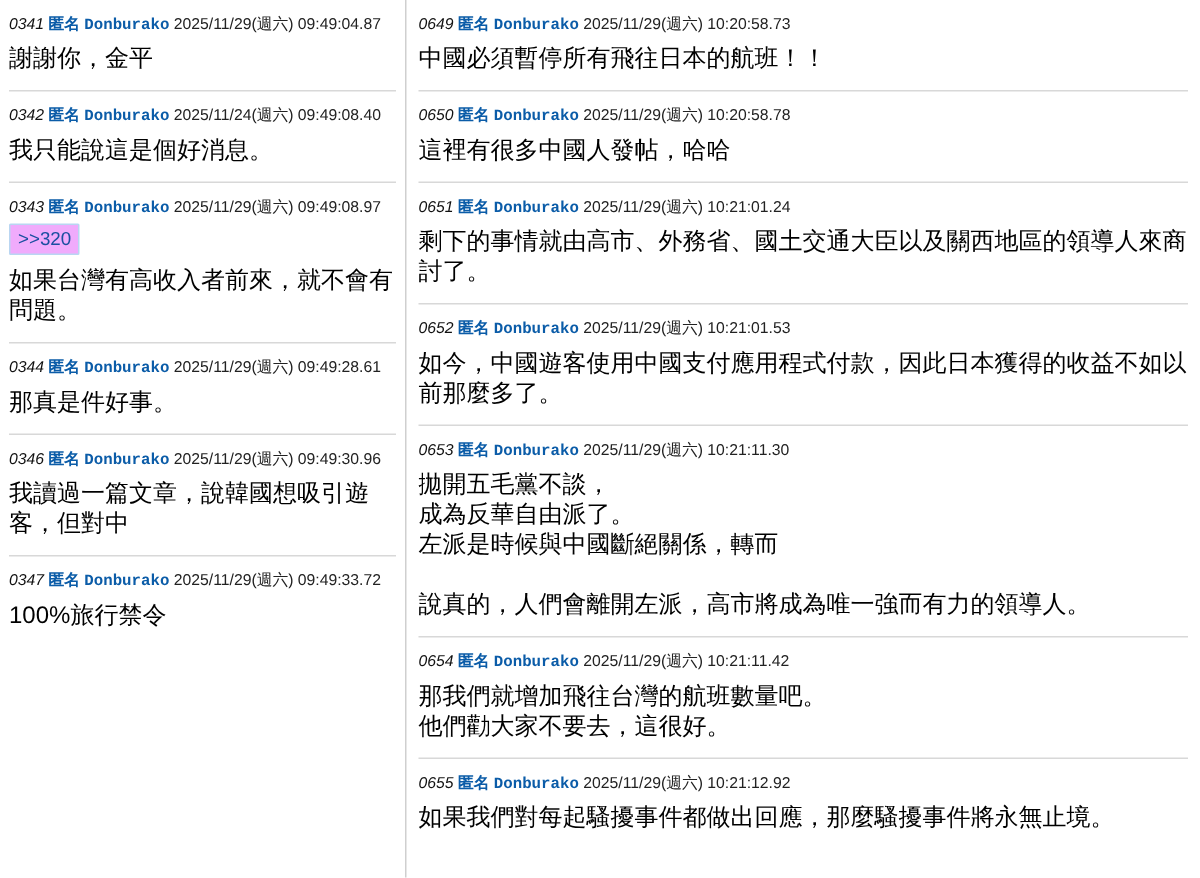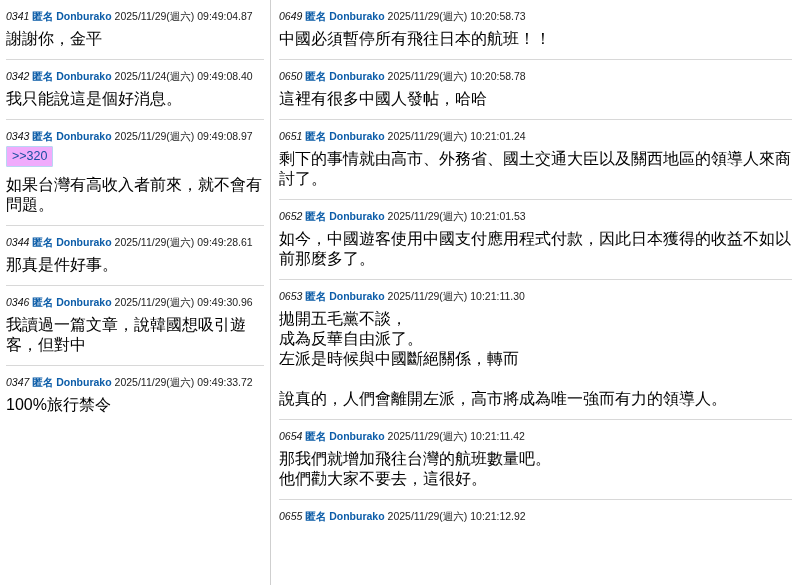--- a/index.html
+++ b/index.html
@@ -51,20 +51,21 @@
     font-weight: normal;
     font-style: italic;
   }
   .post-author {
     color: #0b5ca8;
     font-weight: bold;
   }
   .post-handle {
     color: #0b5ca8;
     font-weight: bold;
+    font-family: Liberation Mono, monospace;
   }
   .post-date {
     color: #222222;
   }
   .post-body {
     font-size: 16px;
     color: #000000;
     line-height: 20px;
     margin-top: 6px;
     word-break: break-all;
@@ -161,15 +162,18 @@
       </div>
       <div class="post">
         <div class="post-head"><span class="post-num">0654</span> <span class="post-author">匿名</span> <span class="post-handle">Donburako</span> <span class="post-date">2025/11/29(週六) 10:21:11.42</span></div>
         <div class="post-body">
           <span class="line">那我們就增加飛往台灣的航班數量吧。</span>
           <span class="line">他們勸大家不要去，這很好。</span>
         </div>
       </div>
       <div class="post">
         <div class="post-head"><span class="post-num">0655</span> <span class="post-author">匿名</span> <span class="post-handle">Donburako</span> <span class="post-date">2025/11/29(週六) 10:21:12.92</span></div>
+        <div class="post-body">
+          <span class="line">如果我們對每起騷擾事件都做出回應，那麼騷擾事件將永無止境。</span>
+        </div>
       </div>
     </div>
 </div>
 
 </body></html>

